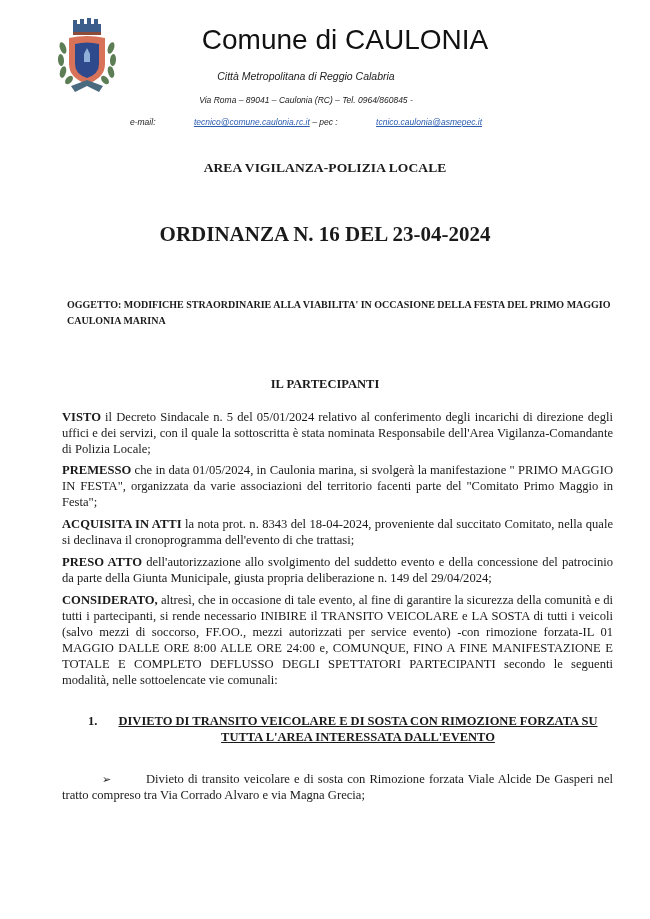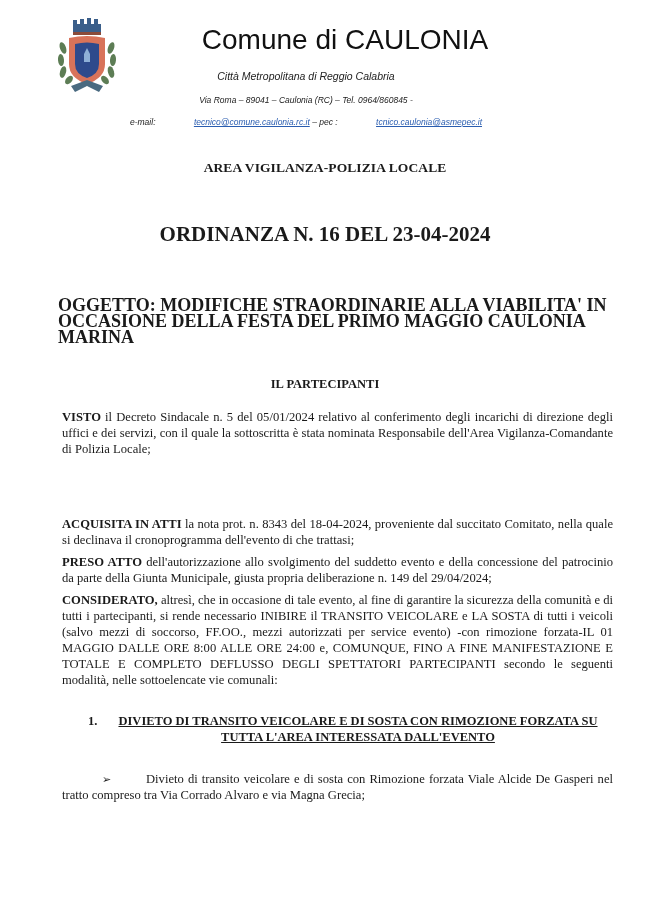--- a/index.html
+++ b/index.html
@@ -28,22 +28,22 @@
 
   .area {
     position: absolute; left: 0; width: 650px; top: 160px; text-align: center;
     font-weight: bold; font-size: 13.5px; letter-spacing: 0.1px;
   }
   .ord {
     position: absolute; left: 0; width: 650px; top: 222px; text-align: center;
     font-weight: bold; font-size: 21px;
   }
   .ogg {
-    position: absolute; left: 58px; width: 552px; top: 297px;
-    font-weight: bold; font-size: 18px; line-height: 16px;
+    position: absolute; left: 67px; width: 552px; top: 297px;
+    font-weight: bold; font-size: 10px; line-height: 16px;
   }
   .resp {
     position: absolute; left: 0; width: 650px; top: 377px; text-align: center;
     font-weight: bold; font-size: 12.5px;
   }
 
   .body-text {
     position: absolute; left: 62px; width: 551px;
     font-size: 12.6px; line-height: 16px; text-align: justify;
   }
@@ -108,20 +108,21 @@
     <span>– pec :</span>
     <a>tcnico.caulonia@asmepec.it</a>
   </div>
 
   <div class="area">AREA VIGILANZA-POLIZIA LOCALE</div>
   <div class="ord">ORDINANZA N. 16 DEL 23-04-2024</div>
   <div class="ogg">OGGETTO:  MODIFICHE STRAORDINARIE ALLA VIABILITA' IN OCCASIONE DELLA FESTA DEL PRIMO MAGGIO CAULONIA MARINA</div>
   <div class="resp">IL PARTECIPANTI</div>
 
   <div class="body-text p1"><b>VISTO</b><span> il Decreto Sindacale n. 5 del 05/01/2024 relativo al conferimento degli incarichi di direzione degli uffici e dei servizi, con il quale la sottoscritta è stata nominata Responsabile dell'Area Vigilanza-Comandante di Polizia Locale;</span></div>
+  <div class="body-text p2"><b>PREMESSO</b><span> che in data 01/05/2024, in Caulonia marina, si svolgerà la manifestazione " PRIMO MAGGIO IN FESTA",  organizzata da varie associazioni del territorio  facenti parte del "Comitato Primo Maggio in Festa";</span></div>
   <div class="body-text p3"><b>ACQUISITA IN ATTI</b><span> la nota prot. n.  8343 del   18-04-2024, proveniente dal succitato Comitato, nella quale si declinava il cronoprogramma dell'evento di che trattasi;</span></div>
   <div class="body-text p4"><b>PRESO ATTO</b><span> dell'autorizzazione allo svolgimento del suddetto evento e della concessione del patrocinio da parte della Giunta Municipale, giusta propria deliberazione n.  149  del 29/04/2024;</span></div>
   <div class="body-text p5"><b>CONSIDERATO,</b><span> altresì, che in occasione di tale evento, al fine di garantire la sicurezza della comunità e di tutti i partecipanti, si rende necessario INIBIRE il TRANSITO VEICOLARE e LA SOSTA di tutti i veicoli (salvo mezzi di soccorso, FF.OO., mezzi autorizzati  per service evento) -con rimozione forzata-IL 01 MAGGIO DALLE ORE 8:00 ALLE ORE 24:00 e, COMUNQUE, FINO A FINE MANIFESTAZIONE E TOTALE E COMPLETO DEFLUSSO DEGLI SPETTATORI PARTECIPANTI secondo le seguenti modalità, nelle sottoelencate vie comunali:</span></div>
 
   <div class="sec">
     <span class="num">1.</span>
     <span class="txt">DIVIETO DI TRANSITO VEICOLARE E DI SOSTA CON RIMOZIONE FORZATA SU TUTTA L'AREA INTERESSATA DALL'EVENTO</span>
   </div>
 
   <div class="bullet"><span class="arrow">➢</span><span>Divieto di transito veicolare e di sosta con Rimozione forzata Viale Alcide De Gasperi nel tratto compreso tra Via Corrado Alvaro e via Magna Grecia;</span></div>

